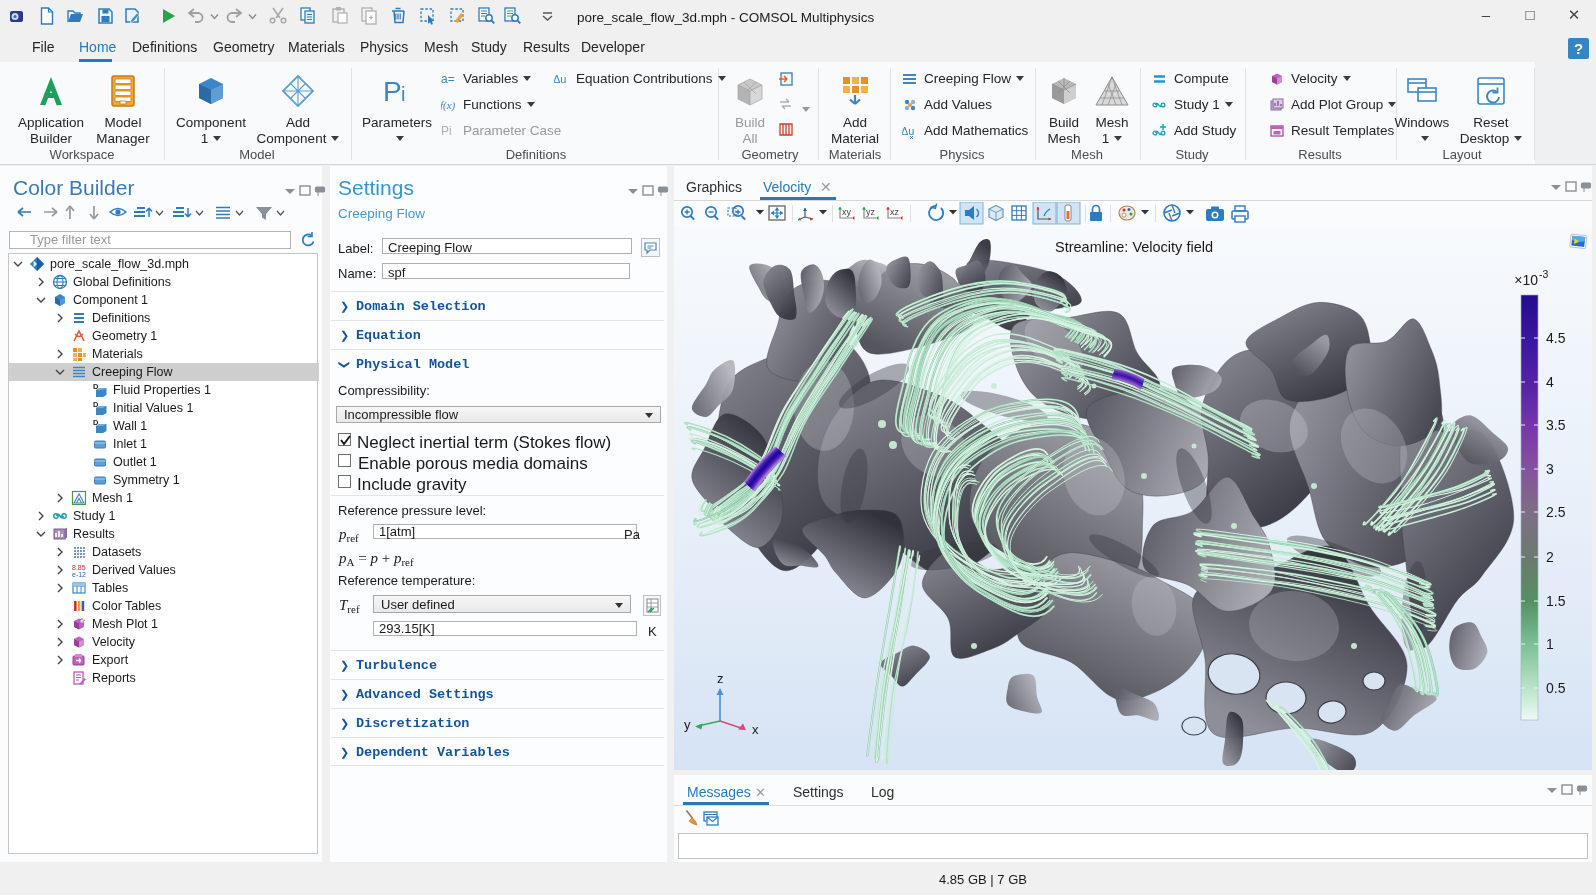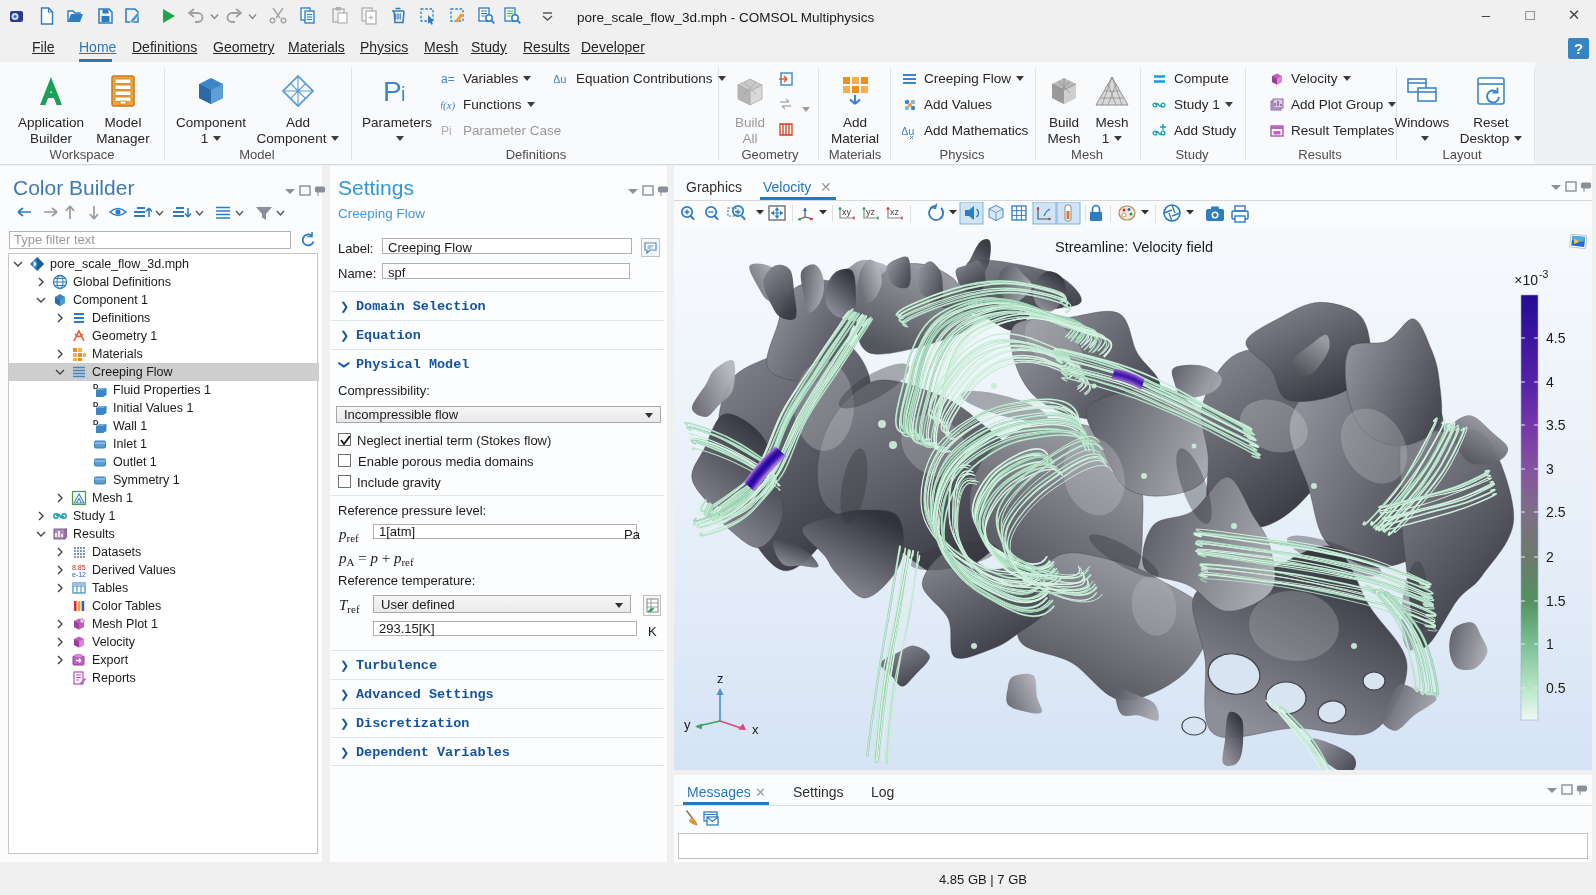--- a/index.html
+++ b/index.html
@@ -2,50 +2,50 @@
 <html><head>
 <meta charset="utf-8">
 <style>
 * { margin:0; padding:0; box-sizing:border-box; }
 html,body { width:1596px; height:895px; overflow:hidden; font-family:"Liberation Sans",sans-serif; background:#f0f0f0; }
 .abs { position:absolute; }
 #titlebar { position:absolute; left:0; top:0; width:1596px; height:33px; background:#f0f0f0; }
 #title { position:absolute; left:577px; top:10px; font-size:13.5px; color:#1a1a1a; }
 .wctl { position:absolute; top:0; width:44px; height:30px; color:#444; font-size:15px; text-align:center; line-height:30px; }
 #menubar { position:absolute; left:0; top:33px; width:1596px; height:29px; background:#f0f0f0; }
-.mi { position:absolute; top:39px; font-size:14px; color:#252525;text-decoration:underline; }
+.mi { position:absolute; top:39px; font-size:14px; color:#252525; }
 .mi.act { color:#2779bd; }
 #homeline { position:absolute; left:79px; top:59px; width:33px; height:3px; background:#2779bd; }
 #ribbon { position:absolute; left:0; top:62px; width:1596px; height:103px; background:#f9fafc; border-bottom:1px solid #d4d7db; }
 #ribgroups .glabel { position:absolute; top:147px; font-size:13px; color:#4d4d4d; width:200px; margin-left:-100px; text-align:center; }
 .vsep { position:absolute; top:68px; height:92px; width:1px; background:#e1e3e6; }
 .bigbtn { position:absolute; top:70px; text-align:center; font-size:13.5px; color:#262626; width:110px; margin-left:-55px; line-height:16px; }
 .smallbtn { position:absolute; font-size:13.5px; color:#262626; height:20px; line-height:20px; white-space:nowrap; }
 .gray { color:#9a9a9a; }
 .dn { display:inline-block; width:0; height:0; border-left:4px solid transparent; border-right:4px solid transparent; border-top:5px solid #3b3b3b; margin-left:5px; vertical-align:2px;}
 .dn.g { border-top-color:#9a9a9a; }
 
 #mbpanel { position:absolute; left:0; top:166px; width:322px; height:696px; background:#fbfcfe; }
 #mbtitle { position:absolute; left:13px; top:176px; font-size:21px; color:#3d7ab1; }
-#mbfilter { position:absolute; left:9px; top:231px; width:282px; height:18px; border:1px solid #b4b4b4; background:#fff; font-size:13px; color:#9a9a9a; line-height:16px; padding-left:4px; }
+#mbfilter { position:absolute; left:9px; top:231px; width:282px; height:18px; border:1px solid #b4b4b4; background:#fff; font-size:13px; color:#9a9a9a; line-height:16px; padding-left:20px; }
 #mbtree { position:absolute; left:8px; top:253px; width:310px; height:601px; background:#fff; border:1px solid #c6c6c6; overflow:hidden; }
 #splitter1 { position:absolute; left:322px; top:166px; width:9px; height:696px; background:#f0f0f0; }
 #setpanel { position:absolute; left:330px; top:166px; width:337px; height:696px; background:#fcfdff; }
 #splitter2 { position:absolute; left:667px; top:166px; width:7px; height:696px; background:#f0f0f0; }
 #settitle { position:absolute; left:338px; top:176px; font-size:21px; color:#3596d4; }
 #setsub { position:absolute; left:338px; top:206px; font-size:13.5px; color:#4a94cf; }
 .flabel { position:absolute; font-size:13px; color:#1a1a1a; }
 .finput { position:absolute; border:1px solid #b0b0b0; background:#fff; font-size:13px; color:#1a1a1a; padding-left:5px; line-height:17px; }
 .sect { position:absolute; left:331px; width:333px; height:29px; border-top:1px solid #e4e4e4; }
 .sect .sh { position:absolute; left:25px; top:7px; font-size:13.5px; font-weight:bold; color:#15549c;font-family:Liberation Mono, monospace; }
 .sect .chev { position:absolute; left:9px; top:8px; font-size:11px; color:#15549c; }
 .combo { position:absolute; border:1px solid #a8a8a8; background:linear-gradient(#f6f6f6,#e9e9e9); font-size:13px; color:#1a1a1a; line-height:21px; padding-left:7px; }
 .combo .ar { position:absolute; right:7px; top:9px; width:0; height:0; border-left:4px solid transparent; border-right:4px solid transparent; border-top:5px solid #333; }
 .cb { position:absolute; width:13px; height:13px; border:1px solid #707070; background:#fff; }
-.cbl { position:absolute; font-size:13px; color:#1a1a1a; }
+.cbl { position:absolute; font-size:17px; color:#1a1a1a; }
 
 #gpanel { position:absolute; left:674px; top:166px; width:918px; height:604px; background:#fafbfd; }
 #gtabline { position:absolute; left:674px; top:200px; width:918px; height:1px; background:#d8d8d8; }
 .gtab { position:absolute; top:179px; font-size:14px; color:#2f2f2f; }
 .gtab.act { color:#2779bd; }
 #veltabline { position:absolute; left:760px; top:197px; width:76px; height:3px; background:#2779bd; }
 #gcanvas { position:absolute; left:674px; top:226px; width:918px; height:544px; overflow:hidden; }
 #msgpanel { position:absolute; left:674px; top:775px; width:918px; height:89px; background:#fbfcfe; }
 .msgtab { position:absolute; top:784px; font-size:14px; color:#2f2f2f; }
 #msgline { position:absolute; left:683px; top:802px; width:86px; height:3px; background:#2779bd; }

